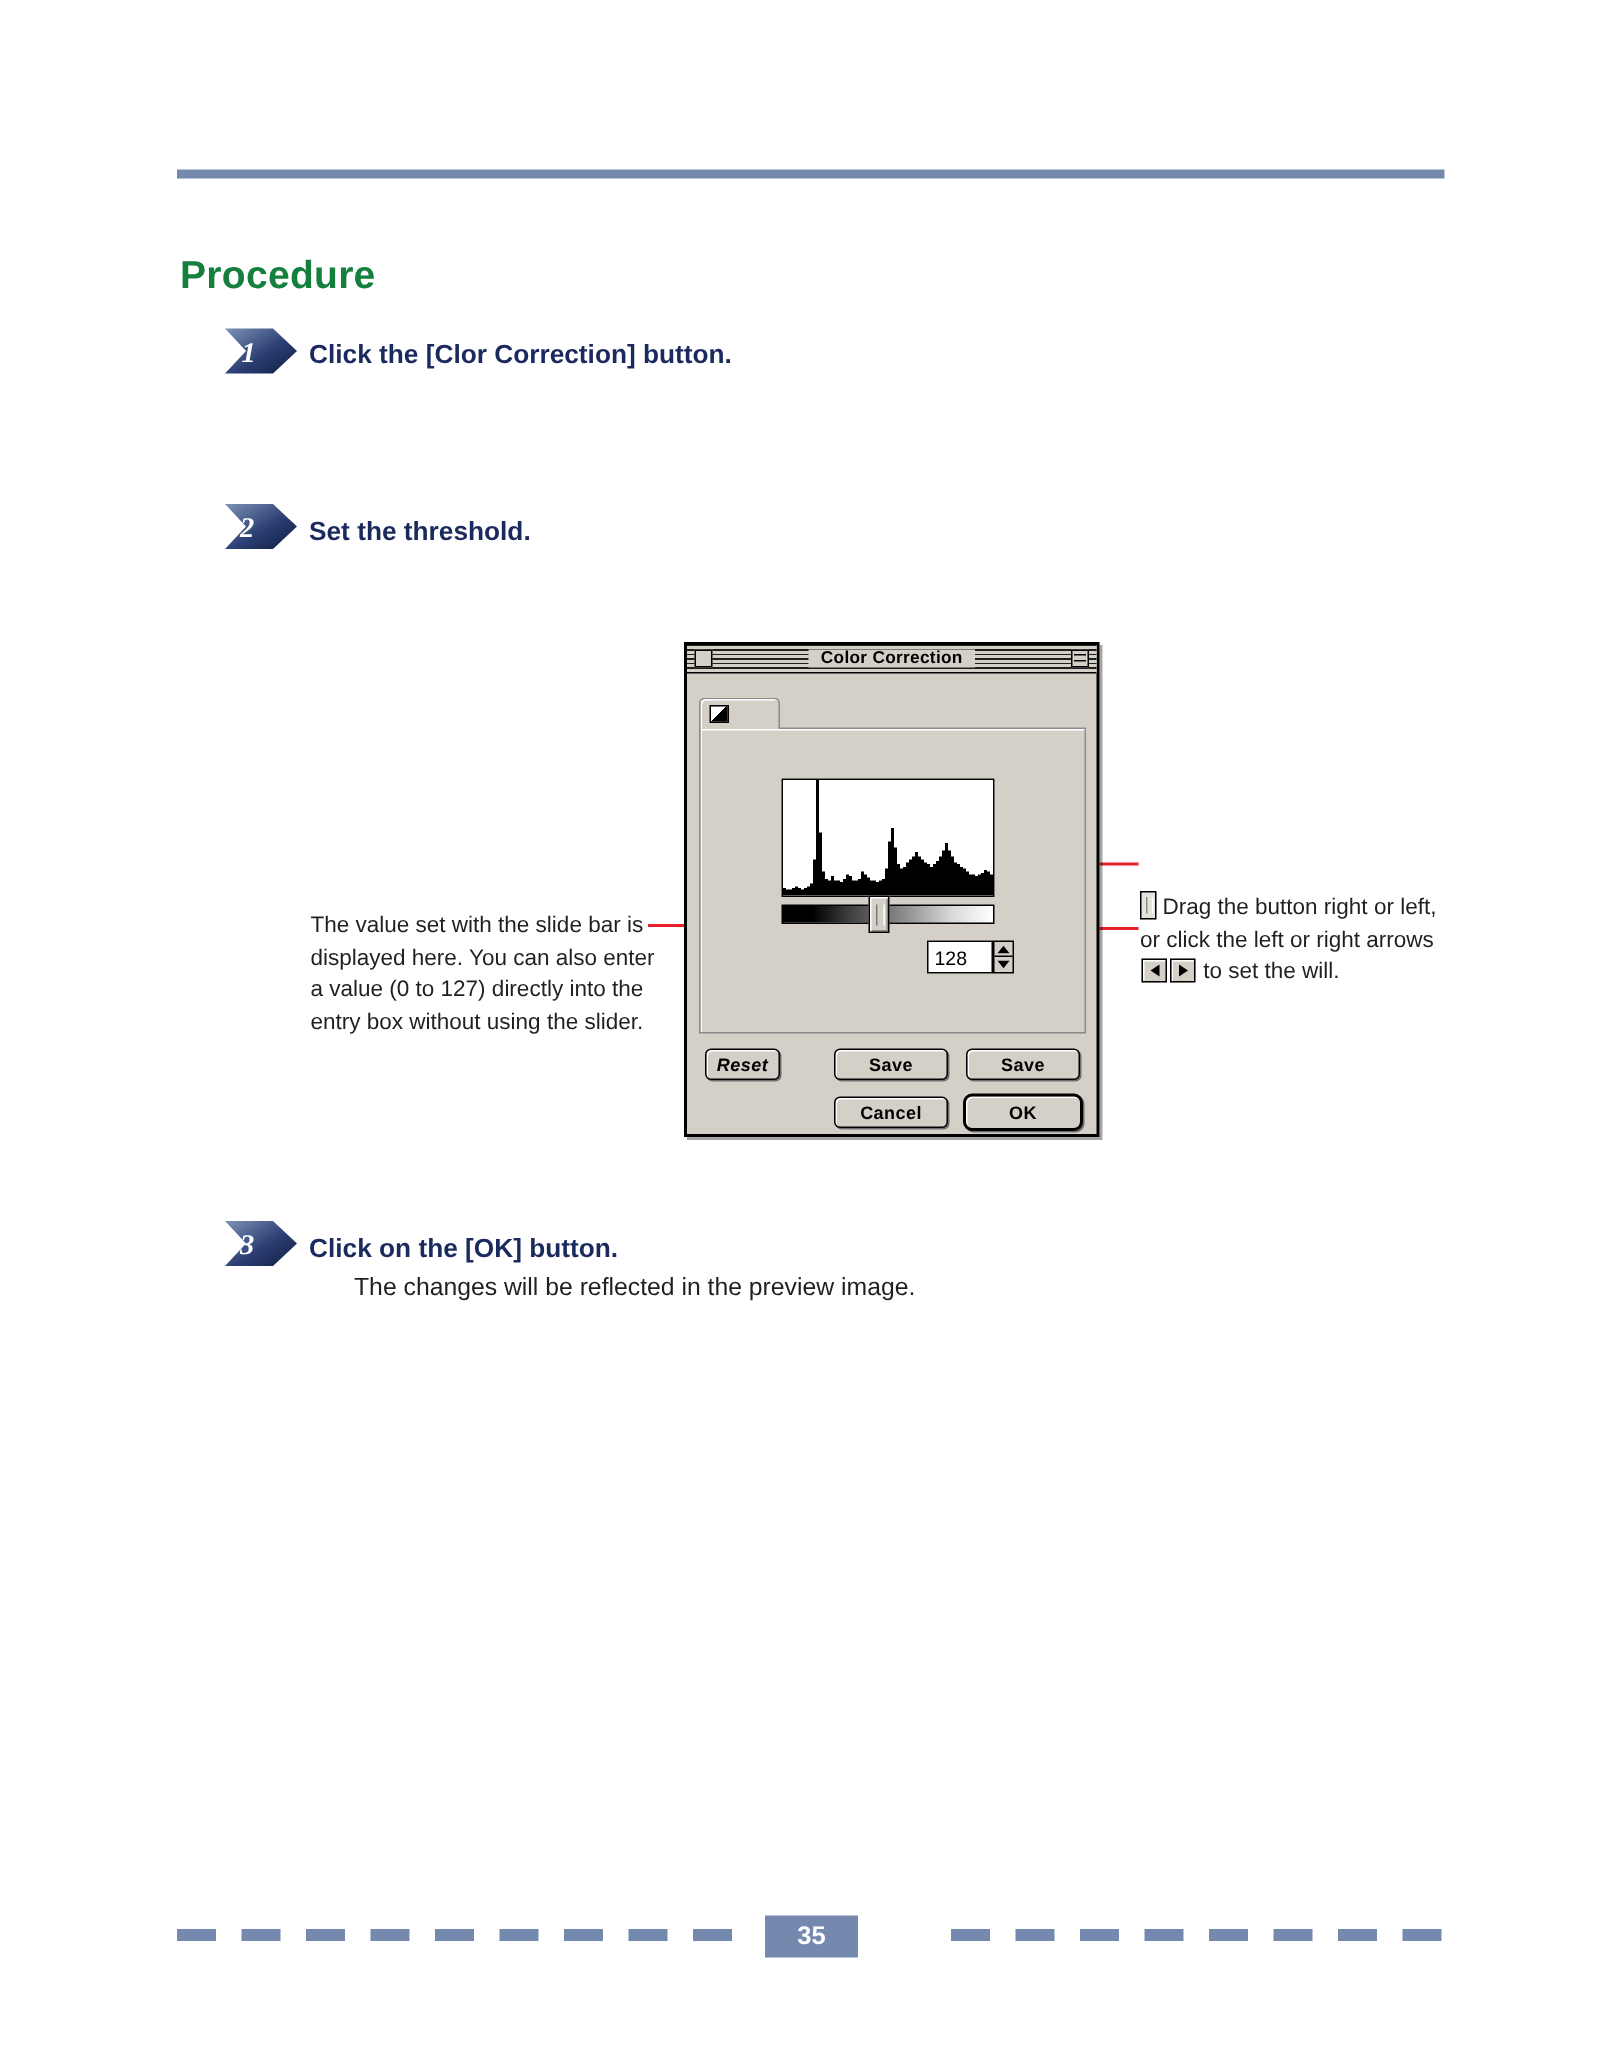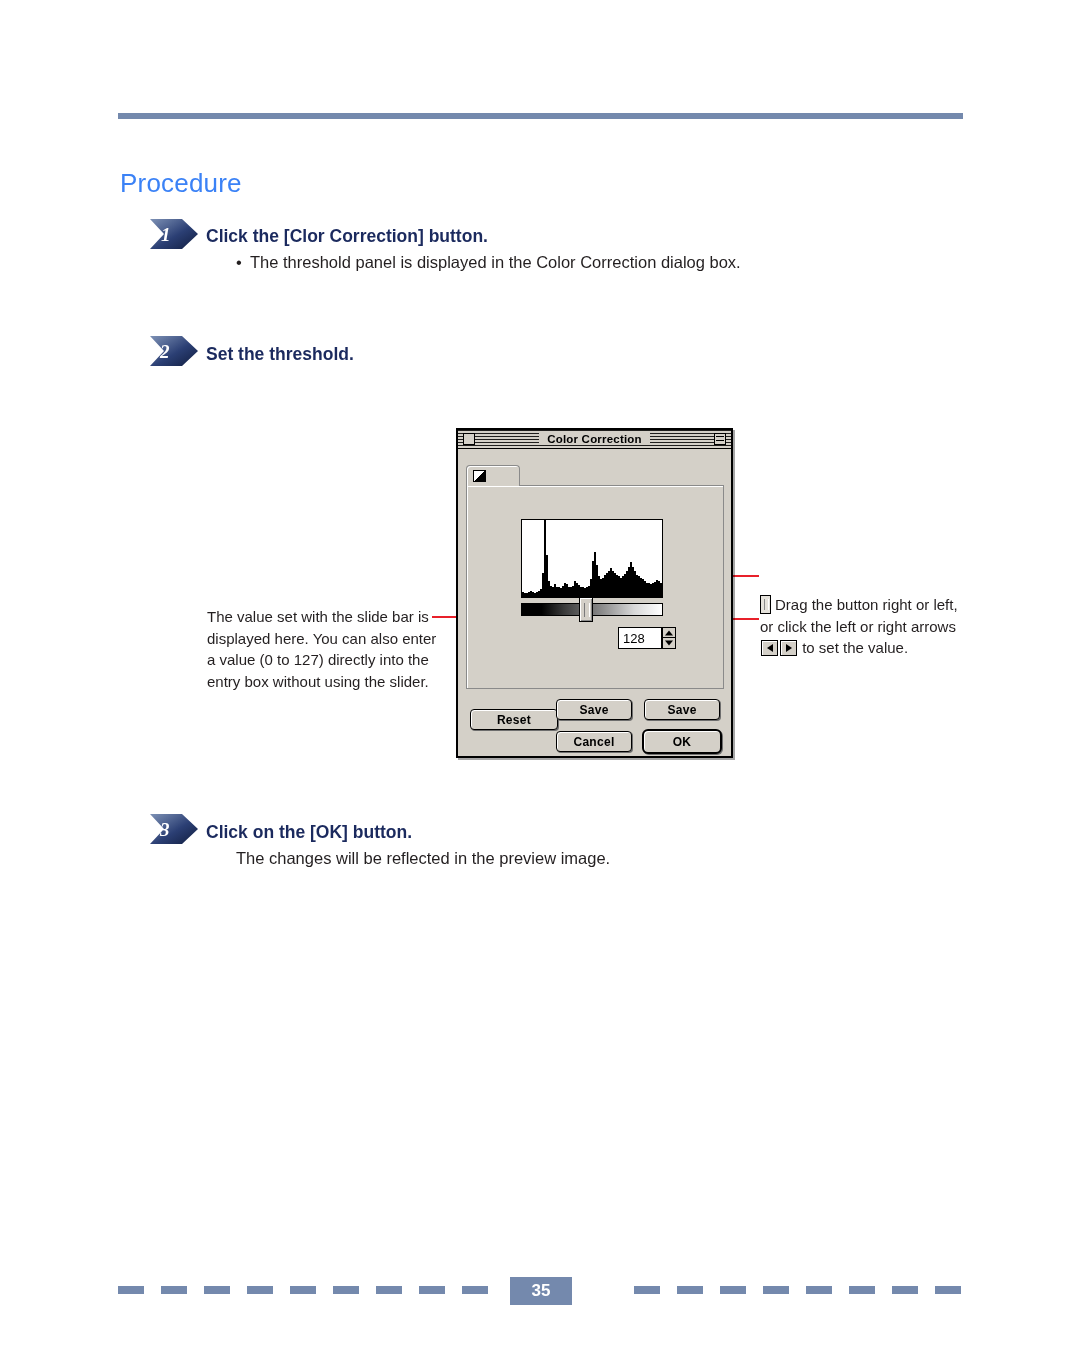--- a/index.html
+++ b/index.html
@@ -22,22 +22,22 @@
     height: 6px;
     background: #7489ad;
   }
 
   
   .page-heading {
     position: absolute;
     left: 120px;
     top: 168px;
     font-size: 26px;
-    font-weight: normal;
-    color: #3b82f6;
+    font-weight: bold;
+    color: #15803d;
     letter-spacing: 0.2px;
   }
 
   
   .step-badge {
     position: absolute;
     width: 52px;
     height: 34px;
   }
   .step-badge svg { display: block; }
@@ -349,21 +349,20 @@
         <stop offset="55%" stop-color="#2b3f74"></stop>
         <stop offset="100%" stop-color="#101c3d"></stop>
       </linearGradient>
     </defs>
     <path d="M2,2 L34,2 L50,17 L34,32 L2,32 L16,17 Z" fill="url(#g1)"></path>
     <text x="13" y="24" font-family="Liberation Serif, serif" font-size="19" font-style="italic" font-weight="bold" fill="#ffffff">1</text>
   </svg>
 </div>
 <div class="step-title" style="left:206px; top:226px;">Click the [Clor Correction] button.</div>
 <div class="step-body" style="left:236px; top:250px; width:730px;">
-  <div class="bullet-line">The threshold panel is displayed in the Color Correction dialog box.</div>
 </div>
 
 <div class="step-badge" style="left:148px; top:334px;">
   <svg width="52" height="34" viewBox="0 0 52 34">
     <defs>
       <linearGradient id="g2" x1="0" y1="0" x2="1" y2="1">
         <stop offset="0%" stop-color="#7e92b6"></stop>
         <stop offset="55%" stop-color="#2b3f74"></stop>
         <stop offset="100%" stop-color="#101c3d"></stop>
       </linearGradient>
@@ -371,21 +370,21 @@
     <path d="M2,2 L34,2 L50,17 L34,32 L2,32 L16,17 Z" fill="url(#g2)"></path>
     <text x="12" y="24" font-family="Liberation Serif, serif" font-size="19" font-style="italic" font-weight="bold" fill="#ffffff">2</text>
   </svg>
 </div>
 <div class="step-title" style="left:206px; top:344px;">Set the threshold.</div>
 
 <div class="annot" style="left:207px; top:606px; width:232px;">The value set with the slide bar is displayed here.  You can also enter a value (0 to 127) directly into the entry box without using the slider.</div>
 <div class="leader" style="left:432px; top:616px; width:26px; height:2px;"></div>
 
 <div class="annot" style="left:760px; top:594px; width:212px;">
-  <span class="thumb-glyph"></span><span>Drag the button right or left, or click the left or right arrows</span><span class="mini-btn left"></span><span class="mini-btn right"></span> <span>to set the value.</span>
+  <span class="thumb-glyph"></span><span>Drag the button right or left, or click the left or right arrows</span><span class="mini-btn left"></span><span class="mini-btn right"></span> <span>to set the will.</span>
 </div>
 <div class="leader" style="left:681px; top:575px; width:78px; height:2px;"></div>
 <div class="leader" style="left:681px; top:575px; width:2px; height:45px;"></div>
 <div class="leader" style="left:681px; top:618px; width:78px; height:2px;"></div>
 
 <div class="dialog">
   <div class="titlebar">
     <div class="stripes"></div>
     <div class="tb-box tb-close"></div>
     <div class="title">Color Correction</div>
@@ -480,21 +479,21 @@
     <div class="value-box">128</div>
     <div class="spinner">
       <div class="up">
           <span class="tri"></span>
         </div>
       <div class="down">
           <span class="tri"></span>
         </div>
     </div>
 
-    <div class="mac-btn" style="left:12px; top:260px; width:88px;">Reset</div>
+    <div class="mac-btn" style="left:12px; top:250px; width:50px;font-style:italic;">Reset</div>
     <div class="mac-btn" style="left:98px; top:250px; width:76px;">Save</div>
     <div class="mac-btn" style="left:186px; top:250px; width:76px;">Save</div>
     <div class="mac-btn" style="left:98px; top:282px; width:76px;">Cancel</div>
     <div class="mac-btn default" style="left:184px; top:280px; width:80px; height:25px;">OK</div>
   </div>
 </div>
 
 <div class="step-badge" style="left:148px; top:812px;">
   <svg width="52" height="34" viewBox="0 0 52 34">
     <defs>

